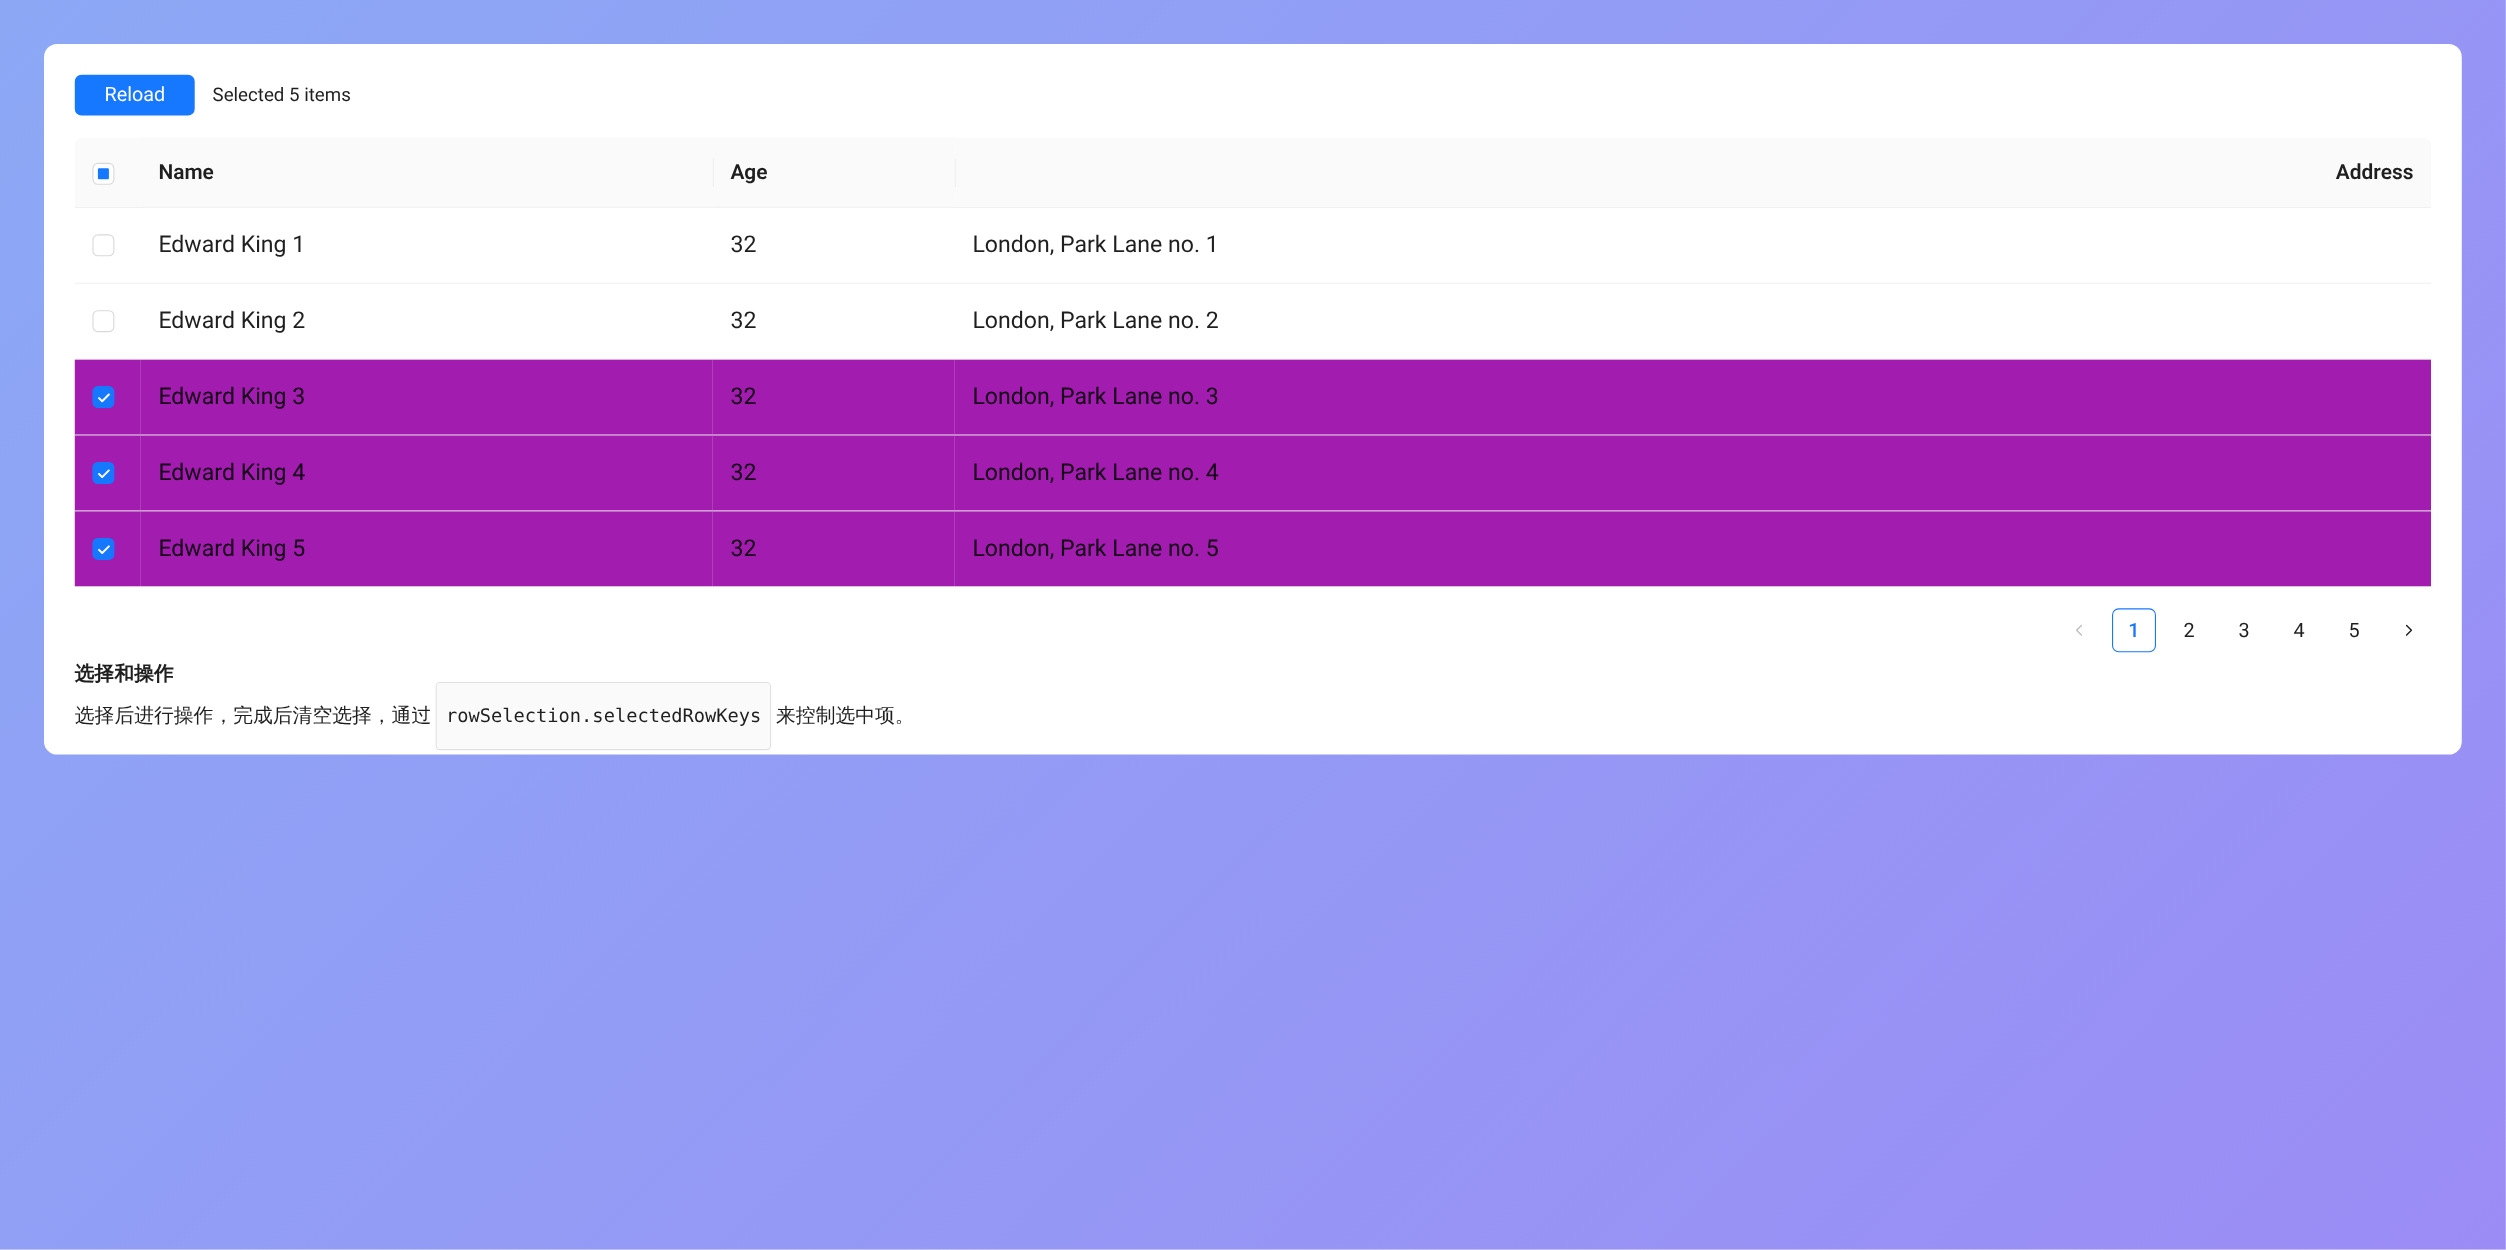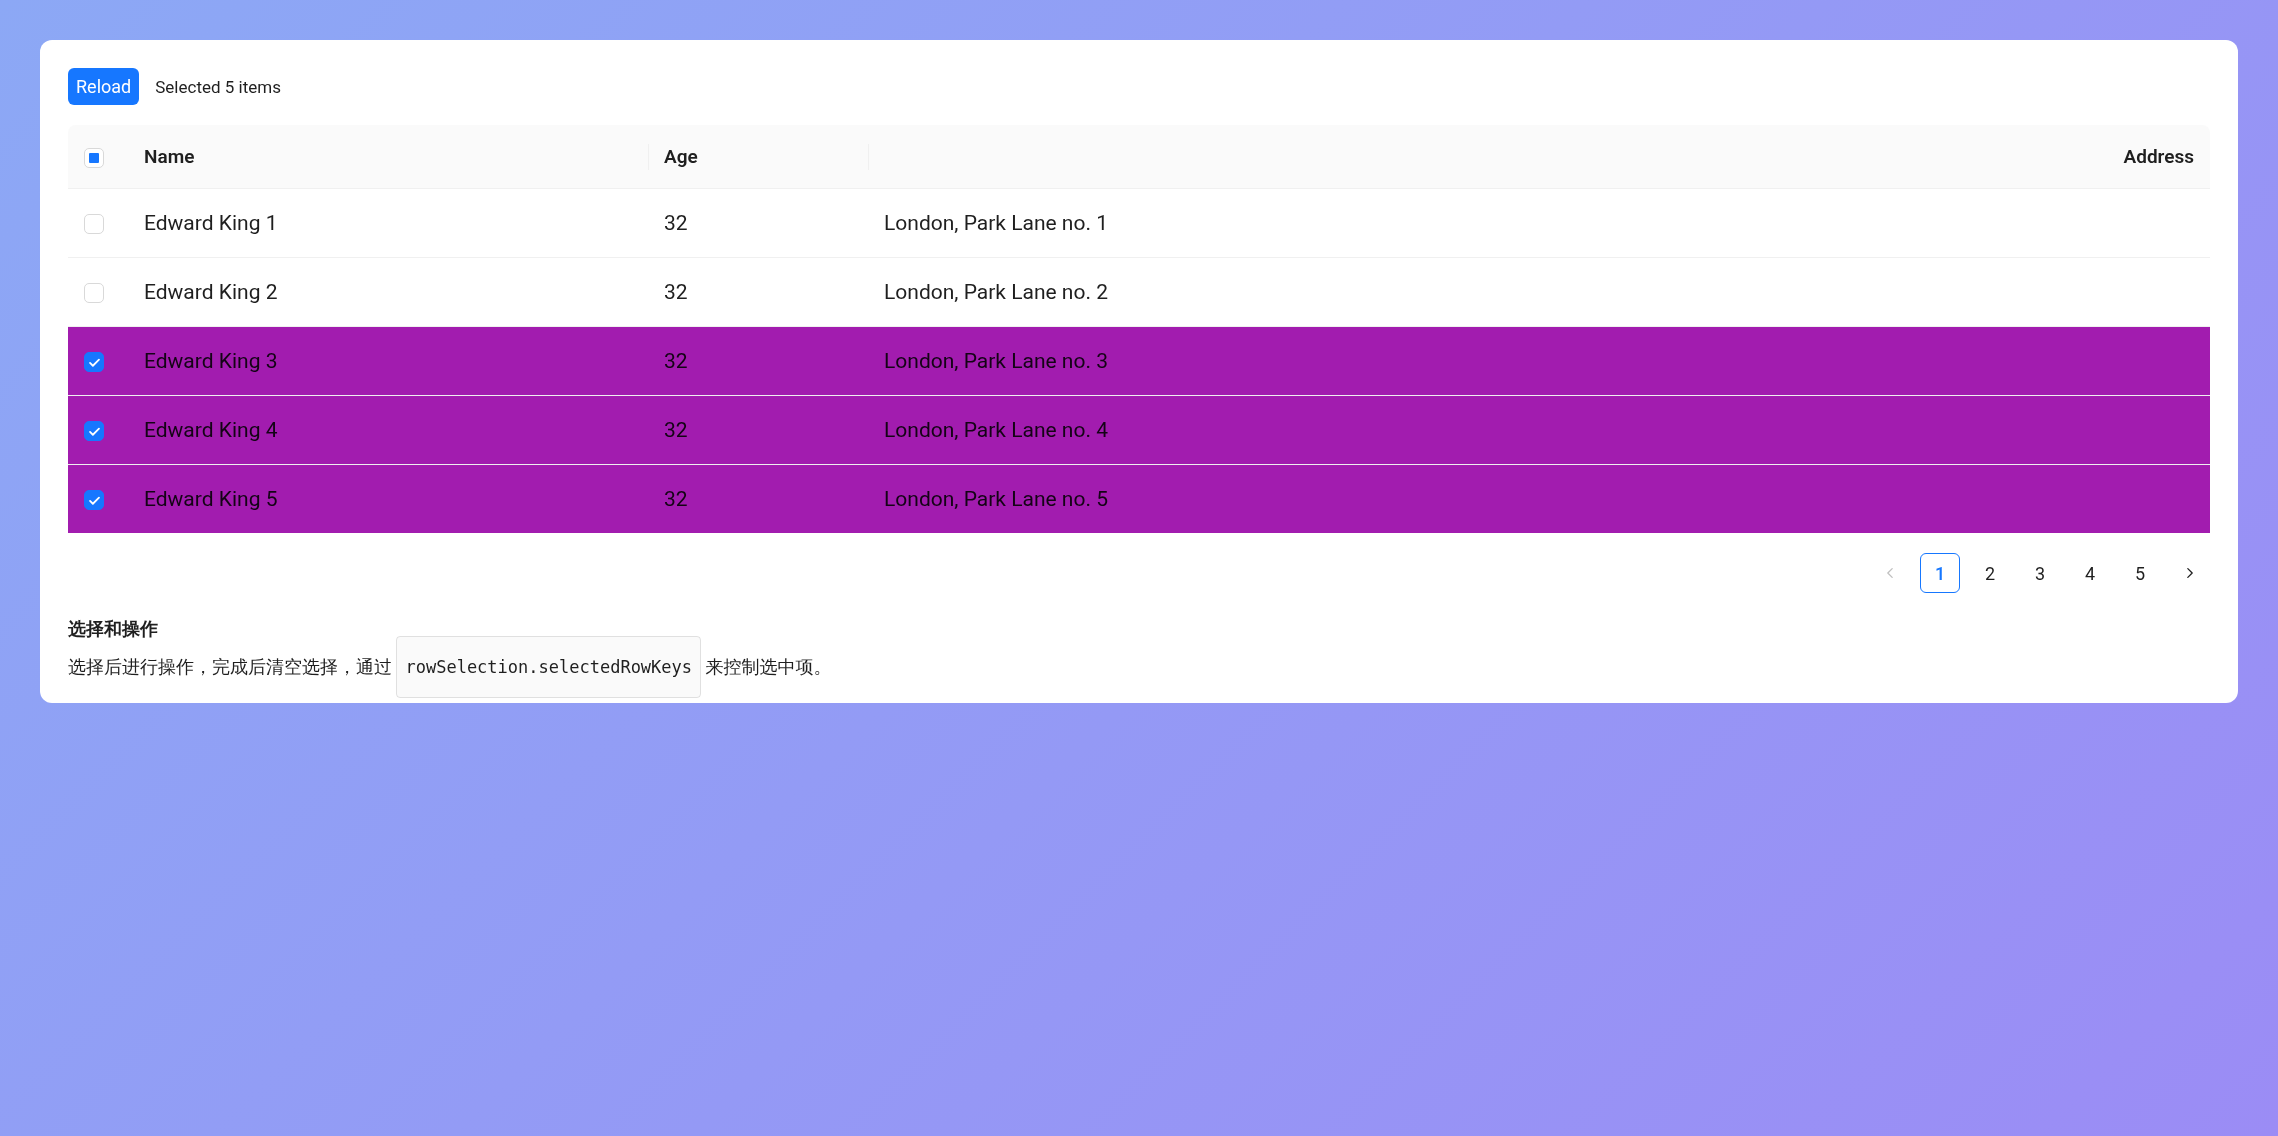--- a/index.html
+++ b/index.html
@@ -20,21 +20,21 @@
       display: flex;
       align-items: center;
       gap: 16px;
       margin-bottom: 20px;
     }
     .btn-primary {
       background: #1677ff;
       color: #fff;
       border: none;
       border-radius: 6px;
-      padding: 8px 8px;
+      padding: 8px 27px;
       font-size: 18px;
       cursor: pointer;
       font-family: inherit;
     }
     .selected-text {
       font-size: 17px;
       color: rgba(0,0,0,0.88);
     }
     .table {
       width: 100%;
@@ -145,21 +145,21 @@
     }
     .page-item.disabled {
       color: rgba(0,0,0,0.25);
       cursor: not-allowed;
     }
     .page-arrow svg {
       width: 14px;
       height: 14px;
     }
     .footer-section {
-      margin-top: 24px;
+      margin-top: 7px;
     }
     .footer-title {
       font-weight: 600;
       font-size: 18px;
       margin-bottom: 14px;
       color: rgba(0,0,0,0.88);
     }
     .footer-desc {
       font-size: 18px;
       color: rgba(0,0,0,0.88);

